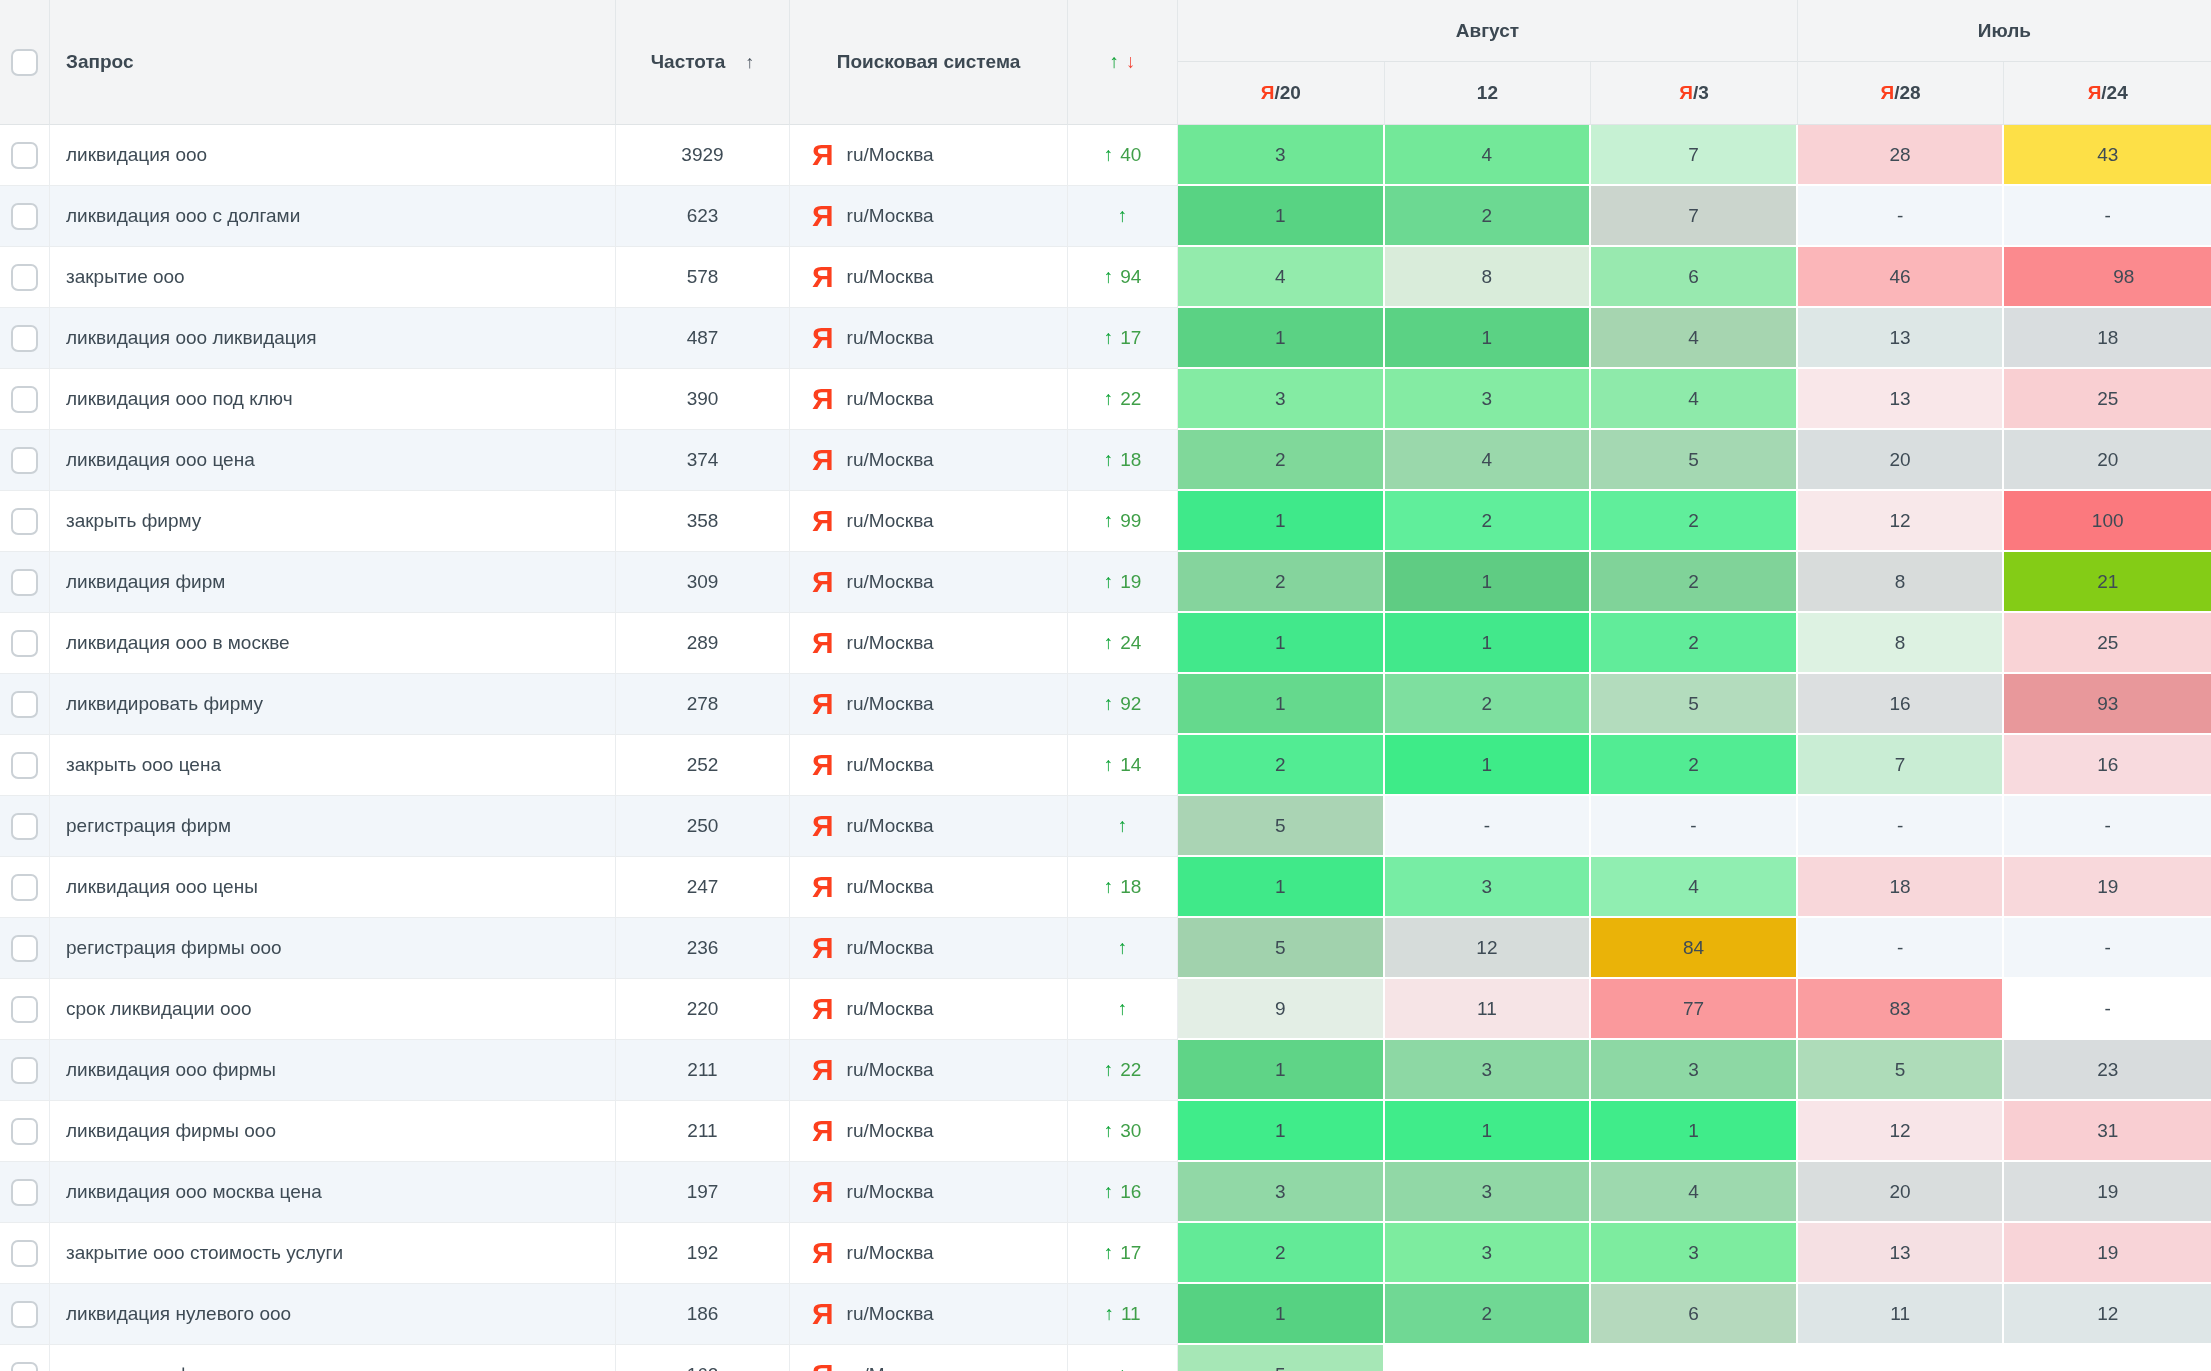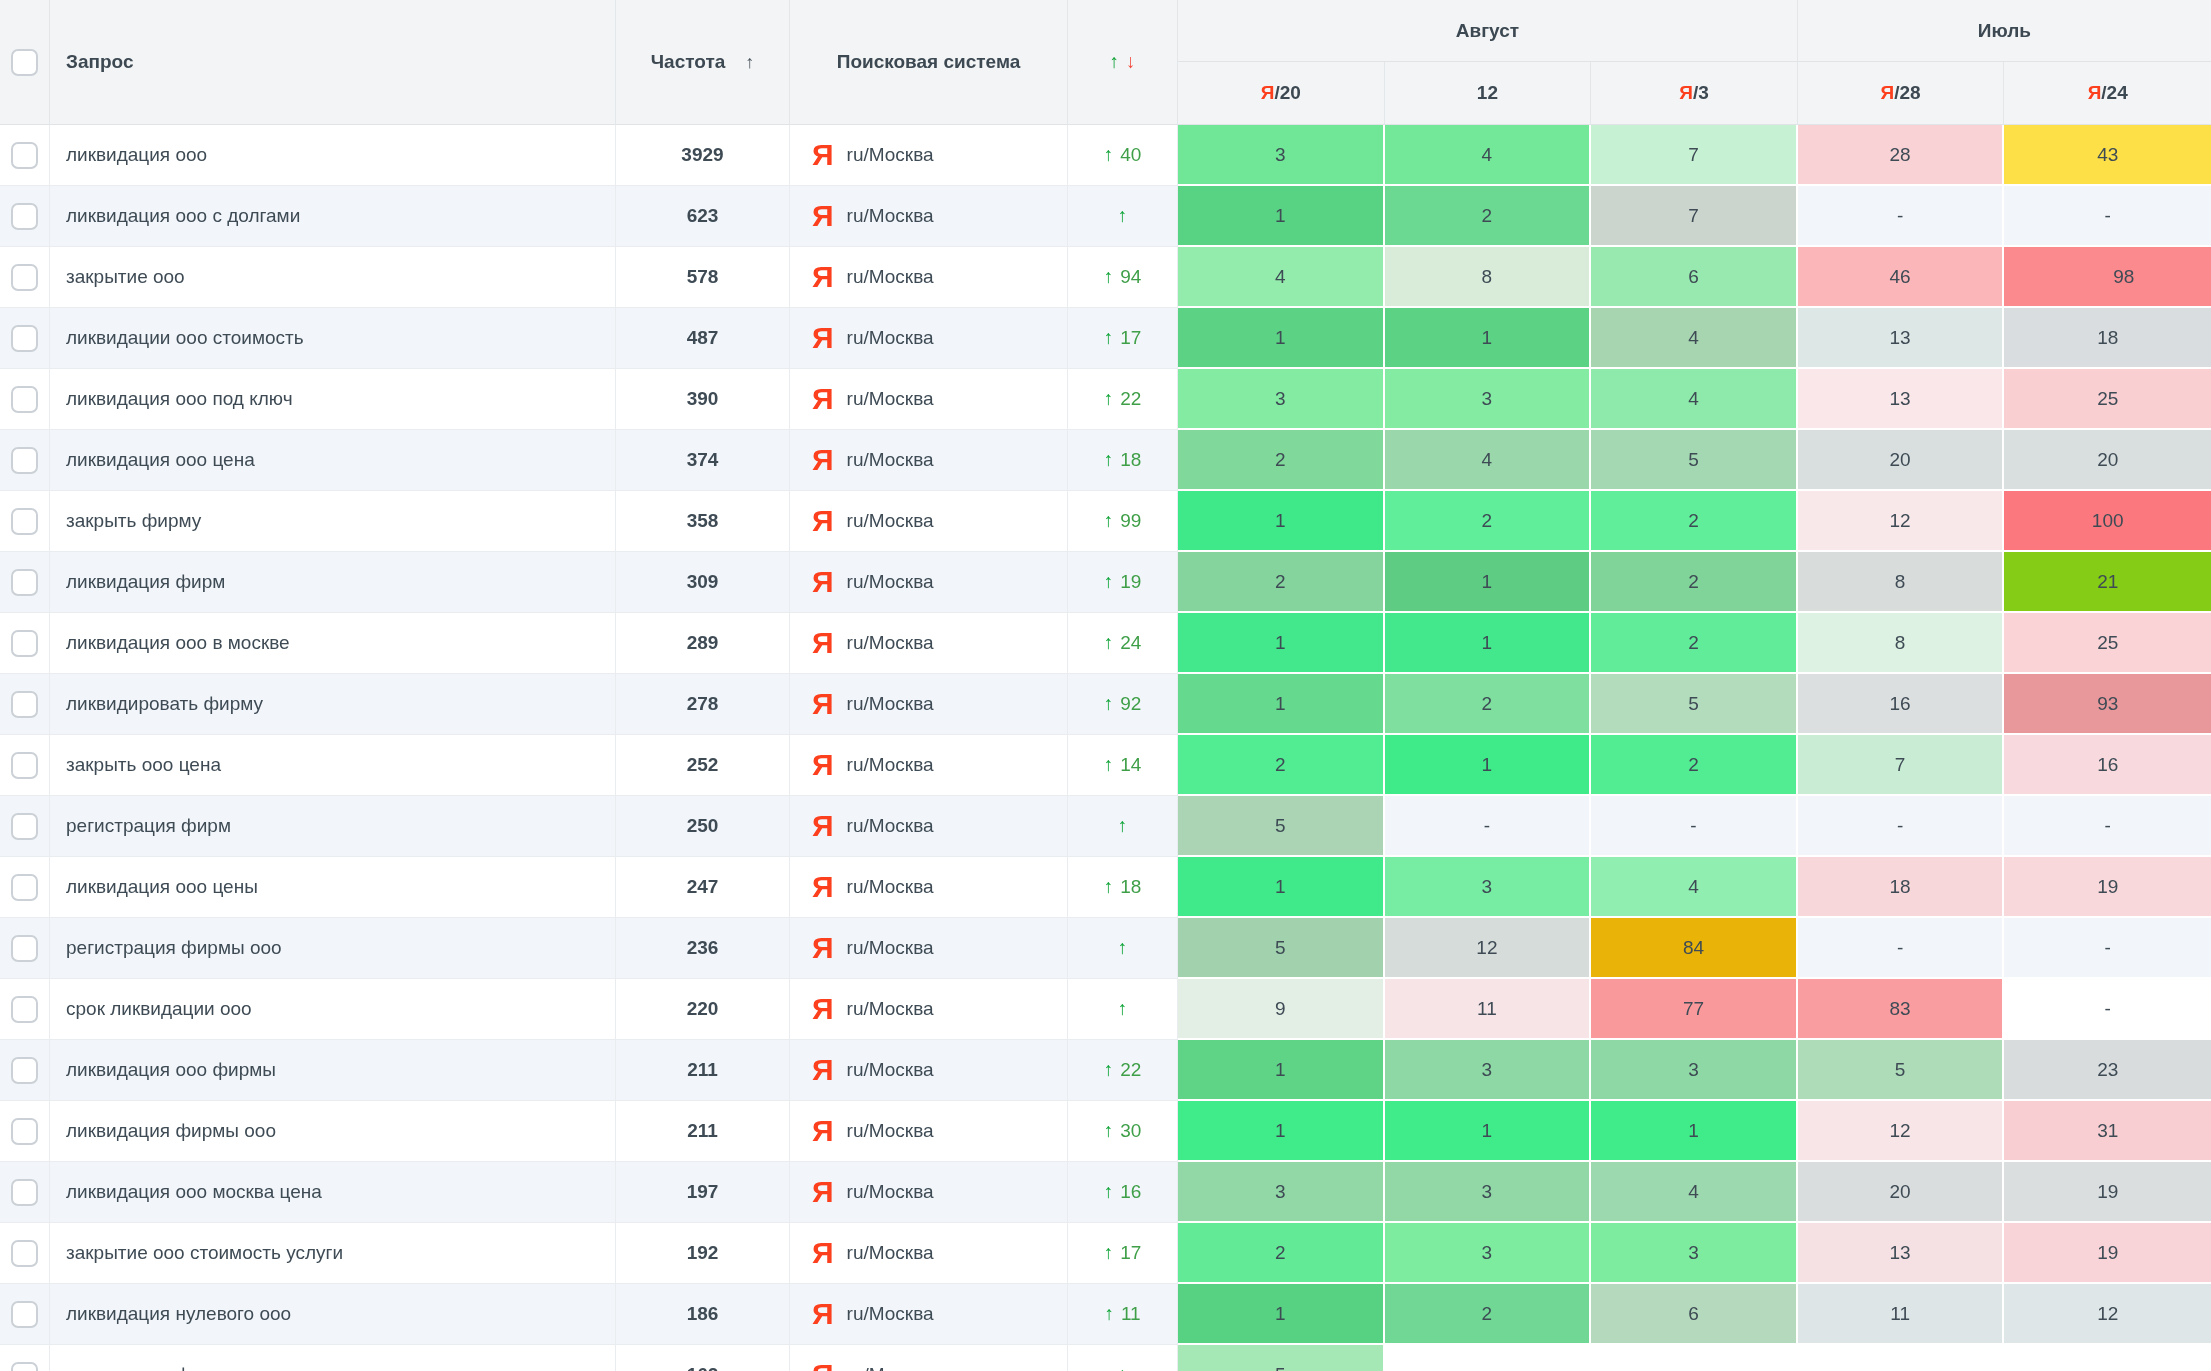--- a/index.html
+++ b/index.html
@@ -49,21 +49,21 @@
   .tr.odd  { background: #ffffff; }
   .tr.even { background: #f2f6fa; }
   .td {
     display: flex; align-items: center;
     border-right: 1px solid #eaedef;
     border-bottom: 1px solid #eaedef;
     font-size: 19px; color: #3e4b55;
   }
   .td-checkbox { justify-content: center; }
   .td-query { padding-left: 16px; overflow: hidden; white-space: nowrap; }
-  .td-freq { justify-content: center; font-weight: bold; }
+  .td-freq { justify-content: center; }
   .td-engine { padding-left: 22px; gap: 13px; }
   .td-change { justify-content: center; gap: 7px; }
   .td-pos {
     justify-content: center;
     border-right: 2px solid #ffffff;
     border-bottom: 2px solid #ffffff;
   }
   .td-pos:last-child { border-right: none; }
 
   .checkbox {
@@ -230,21 +230,21 @@
     </div>
     <div class="td td-pos" style="background: rgb(251, 138, 142); padding-left: 32px;">
       <span>98</span>
     </div>
   </div>
       <div class="tr grid-cols even">
     <div class="td td-checkbox">
       <span class="checkbox"></span>
     </div>
     <div class="td td-query">
-      <span>ликвидации ооо стоимость</span>
+      <span>ликвидация ооо ликвидация</span>
     </div>
     <div class="td td-freq">
       <span>487</span>
     </div>
     <div class="td td-engine">
       <span class="ya-icon">Я</span>
       <span>ru/Москва</span>
     </div>
     <div class="td td-change">
       <span class="up-arrow">↑</span>

